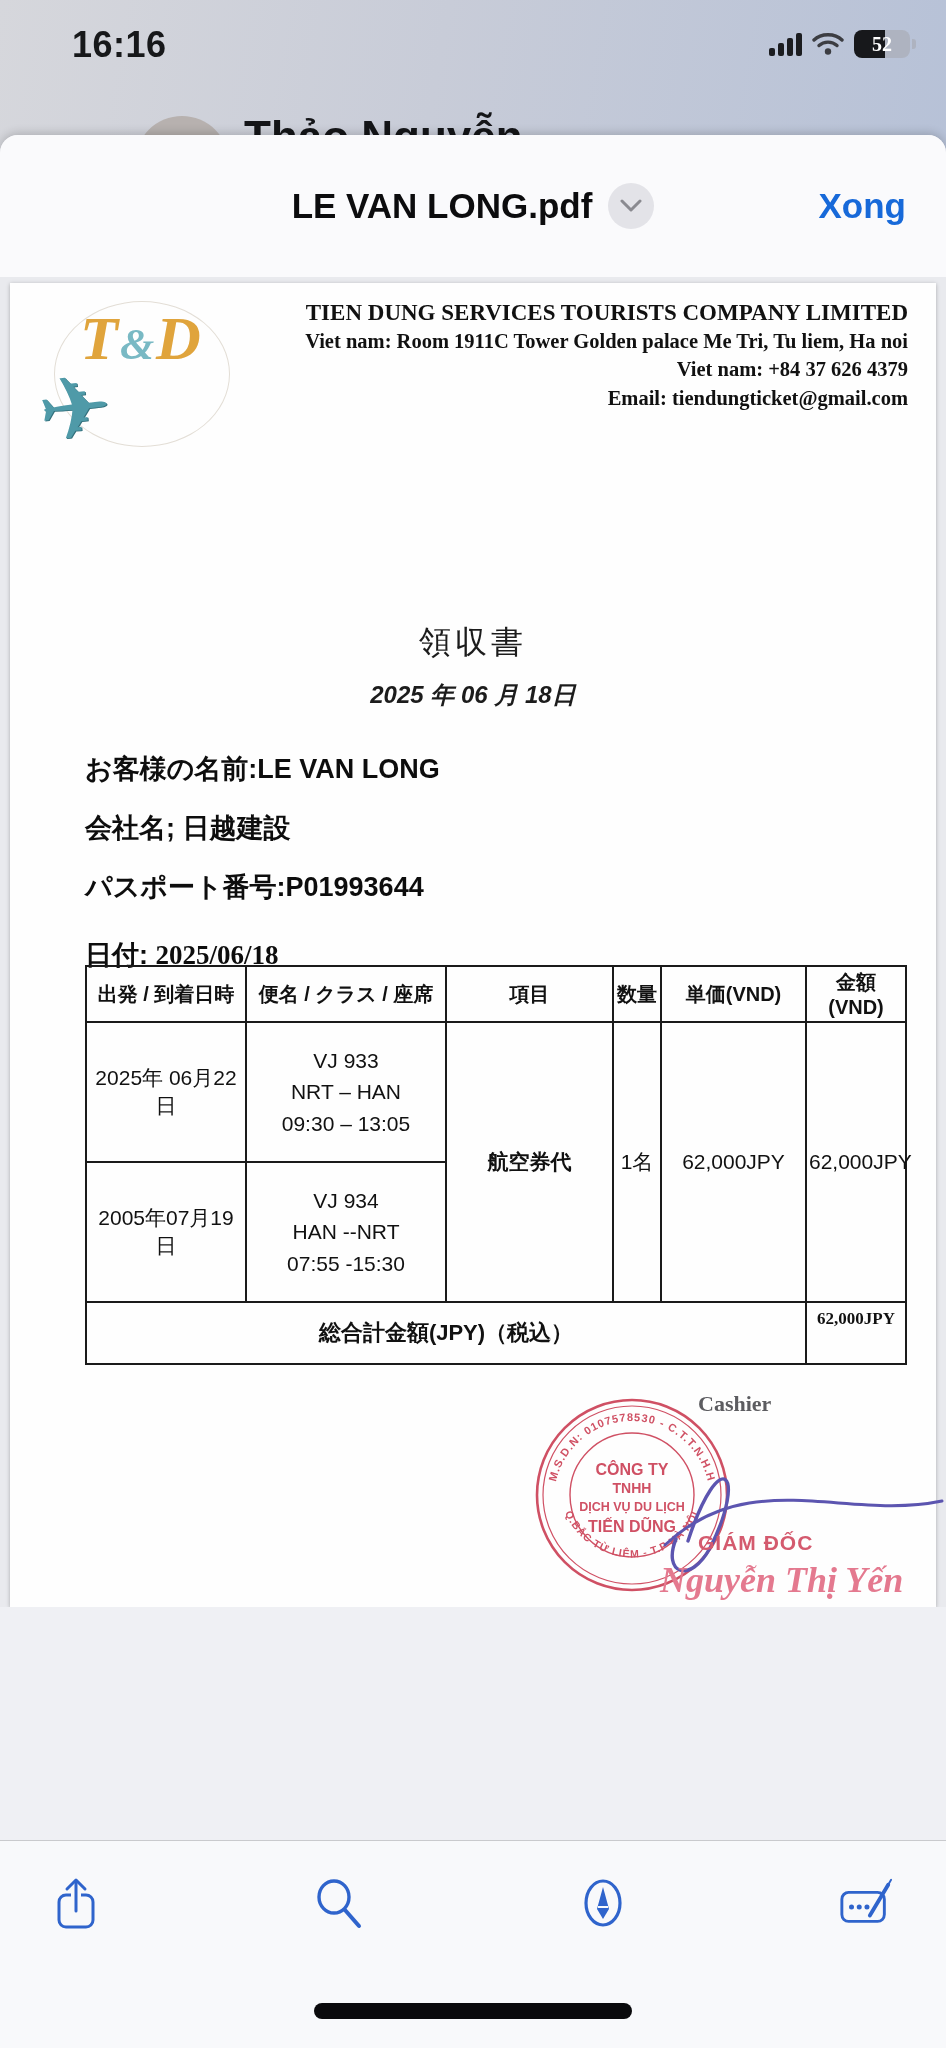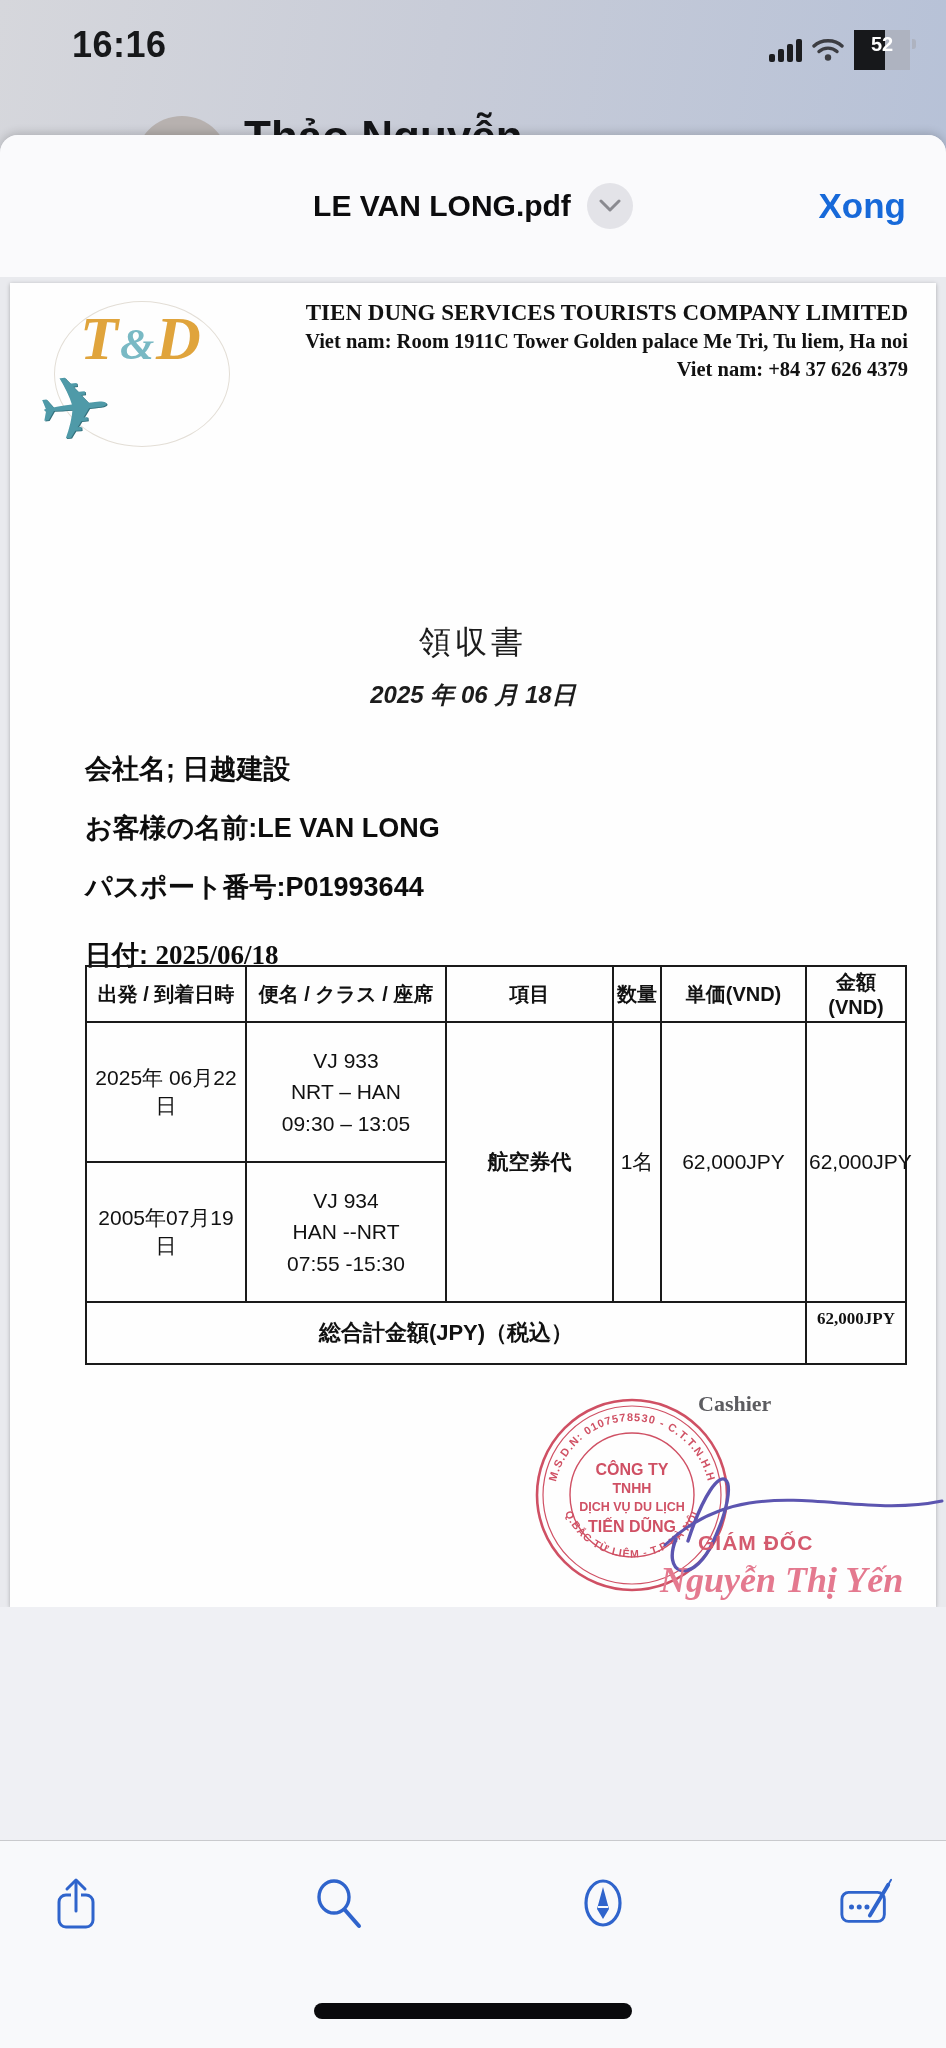--- a/index.html
+++ b/index.html
@@ -7,33 +7,33 @@
   .phone { position:relative; width:946px; height:2048px; overflow:hidden; background:#fdba74; }
 
   
   .backdrop { position:absolute; left:0; top:0; width:946px; height:300px;
     background:linear-gradient(100deg,#d6d7dc 0%,#c8ccd8 45%,#b6c1d7 100%); }
   .statusbar-time { position:absolute; left:72px; top:24px; font-size:36px; font-weight:700; color:#17181a; letter-spacing:.5px; }
   .status-icons { position:absolute; right:36px; top:30px; display:flex; align-items:center; gap:10px; }
   .sig-bars { display:flex; align-items:flex-end; gap:3px; height:24px; }
   .sig-bars i { display:block; width:6px; background:#1c1d20; border-radius:2px; }
   .wifi-svg { display:block; }
-  .battery { position:relative; width:56px; height:40px; border-radius:0;
+  .battery { position:relative; width:56px; height:28px; border-radius:8px;
     background:linear-gradient(90deg,#17181b 0 55%,#aeb3c0 55% 100%);
-    color:#fff; font-size:20px; font-weight:700; text-align:center; line-height:28px; }
+    color:#fff; font-size:20px; font-weight:700; text-align:center; line-height:28px;font-family:Liberation Serif, serif; }
   .battery::after { content:""; position:absolute; right:-6px; top:9px; width:4px; height:10px; background:#aeb3c0; border-radius:0 3px 3px 0; }
   .peek-avatar { position:absolute; left:135px; top:116px; width:94px; height:94px; border-radius:50%; background:#b7b1af; }
   .peek-name { position:absolute; left:244px; top:112px; font-size:44px; font-weight:700; color:#141518; white-space:nowrap; }
 
   
   .sheet { position:absolute; left:0; top:135px; width:946px; height:1913px;
     background:#e9eaee; border-radius:18px 18px 0 0; overflow:hidden; box-shadow:0 -2px 10px rgba(0,0,0,.18); }
   .sheet-header { position:absolute; left:0; top:0; width:946px; height:142px; background:#fafafc; }
   .sheet-title-wrap { position:absolute; left:0; top:0; width:100%; height:142px; display:flex; align-items:center; justify-content:center; gap:16px; }
-  .sheet-title { font-size:30px; font-weight:700; color:#0c0c0e; }
+  .sheet-title { font-size:35px; font-weight:700; color:#0c0c0e; }
   .chev-btn { width:46px; height:46px; border-radius:50%; background:#e3e3e8; display:flex; align-items:center; justify-content:center; border:none; }
   .done-btn { position:absolute; right:40px; top:0; height:142px; display:flex; align-items:center;
     font-size:35px; font-weight:600; background:none; border:none; }
 
   
   .pdf-page { position:absolute; left:10px; top:148px; width:926px; height:1324px; background:#fefefe;
     box-shadow:0 1px 4px rgba(0,0,0,.28); }
   .logo { position:absolute; left:22px; top:12px; width:210px; height:160px; }
   .logo-ellipse { position:absolute; left:22px; top:6px; width:176px; height:146px; border:1px solid #e3ded6; border-radius:50%; }
   .logo-td { position:absolute; left:48px; top:8px; font-family:"Liberation Serif","DejaVu Serif",serif; font-style:italic; font-weight:700; font-size:62px; color:#e0a43c; letter-spacing:2px; }
@@ -122,28 +122,29 @@
         <div class="logo-td">
           <span>T</span><span class="amp">&amp;</span><span>D</span>
         </div>
         <div class="logo-plane">✈</div>
       </div>
 
       <div class="co-block">
         <div class="co-name">TIEN DUNG SERVICES TOURISTS COMPANY LIMITED</div>
         <div class="co-line">Viet nam: Room 1911C Tower Golden palace Me Tri, Tu liem, Ha noi</div>
         <div class="co-line">Viet nam: +84 37 626 4379</div>
+        <div class="co-line">Email: tiendungticket@gmail.com</div>
       </div>
 
       <div class="rc-title">領収書</div>
       <div class="rc-date">2025 年 06 月 18日</div>
 
       <div class="info">
+        <div>お客様の名前:LE VAN LONG</div>
         <div>会社名; 日越建設</div>
-        <div>お客様の名前:LE VAN LONG</div>
         <div>パスポート番号:P01993644</div>
         <div style="margin-top:32px">
           <span>日付:</span>
           <span class="serifval">2025/06/18</span>
         </div>
       </div>
 
       <table class="rcpt">
         <colgroup>
           <col style="width:160px">

